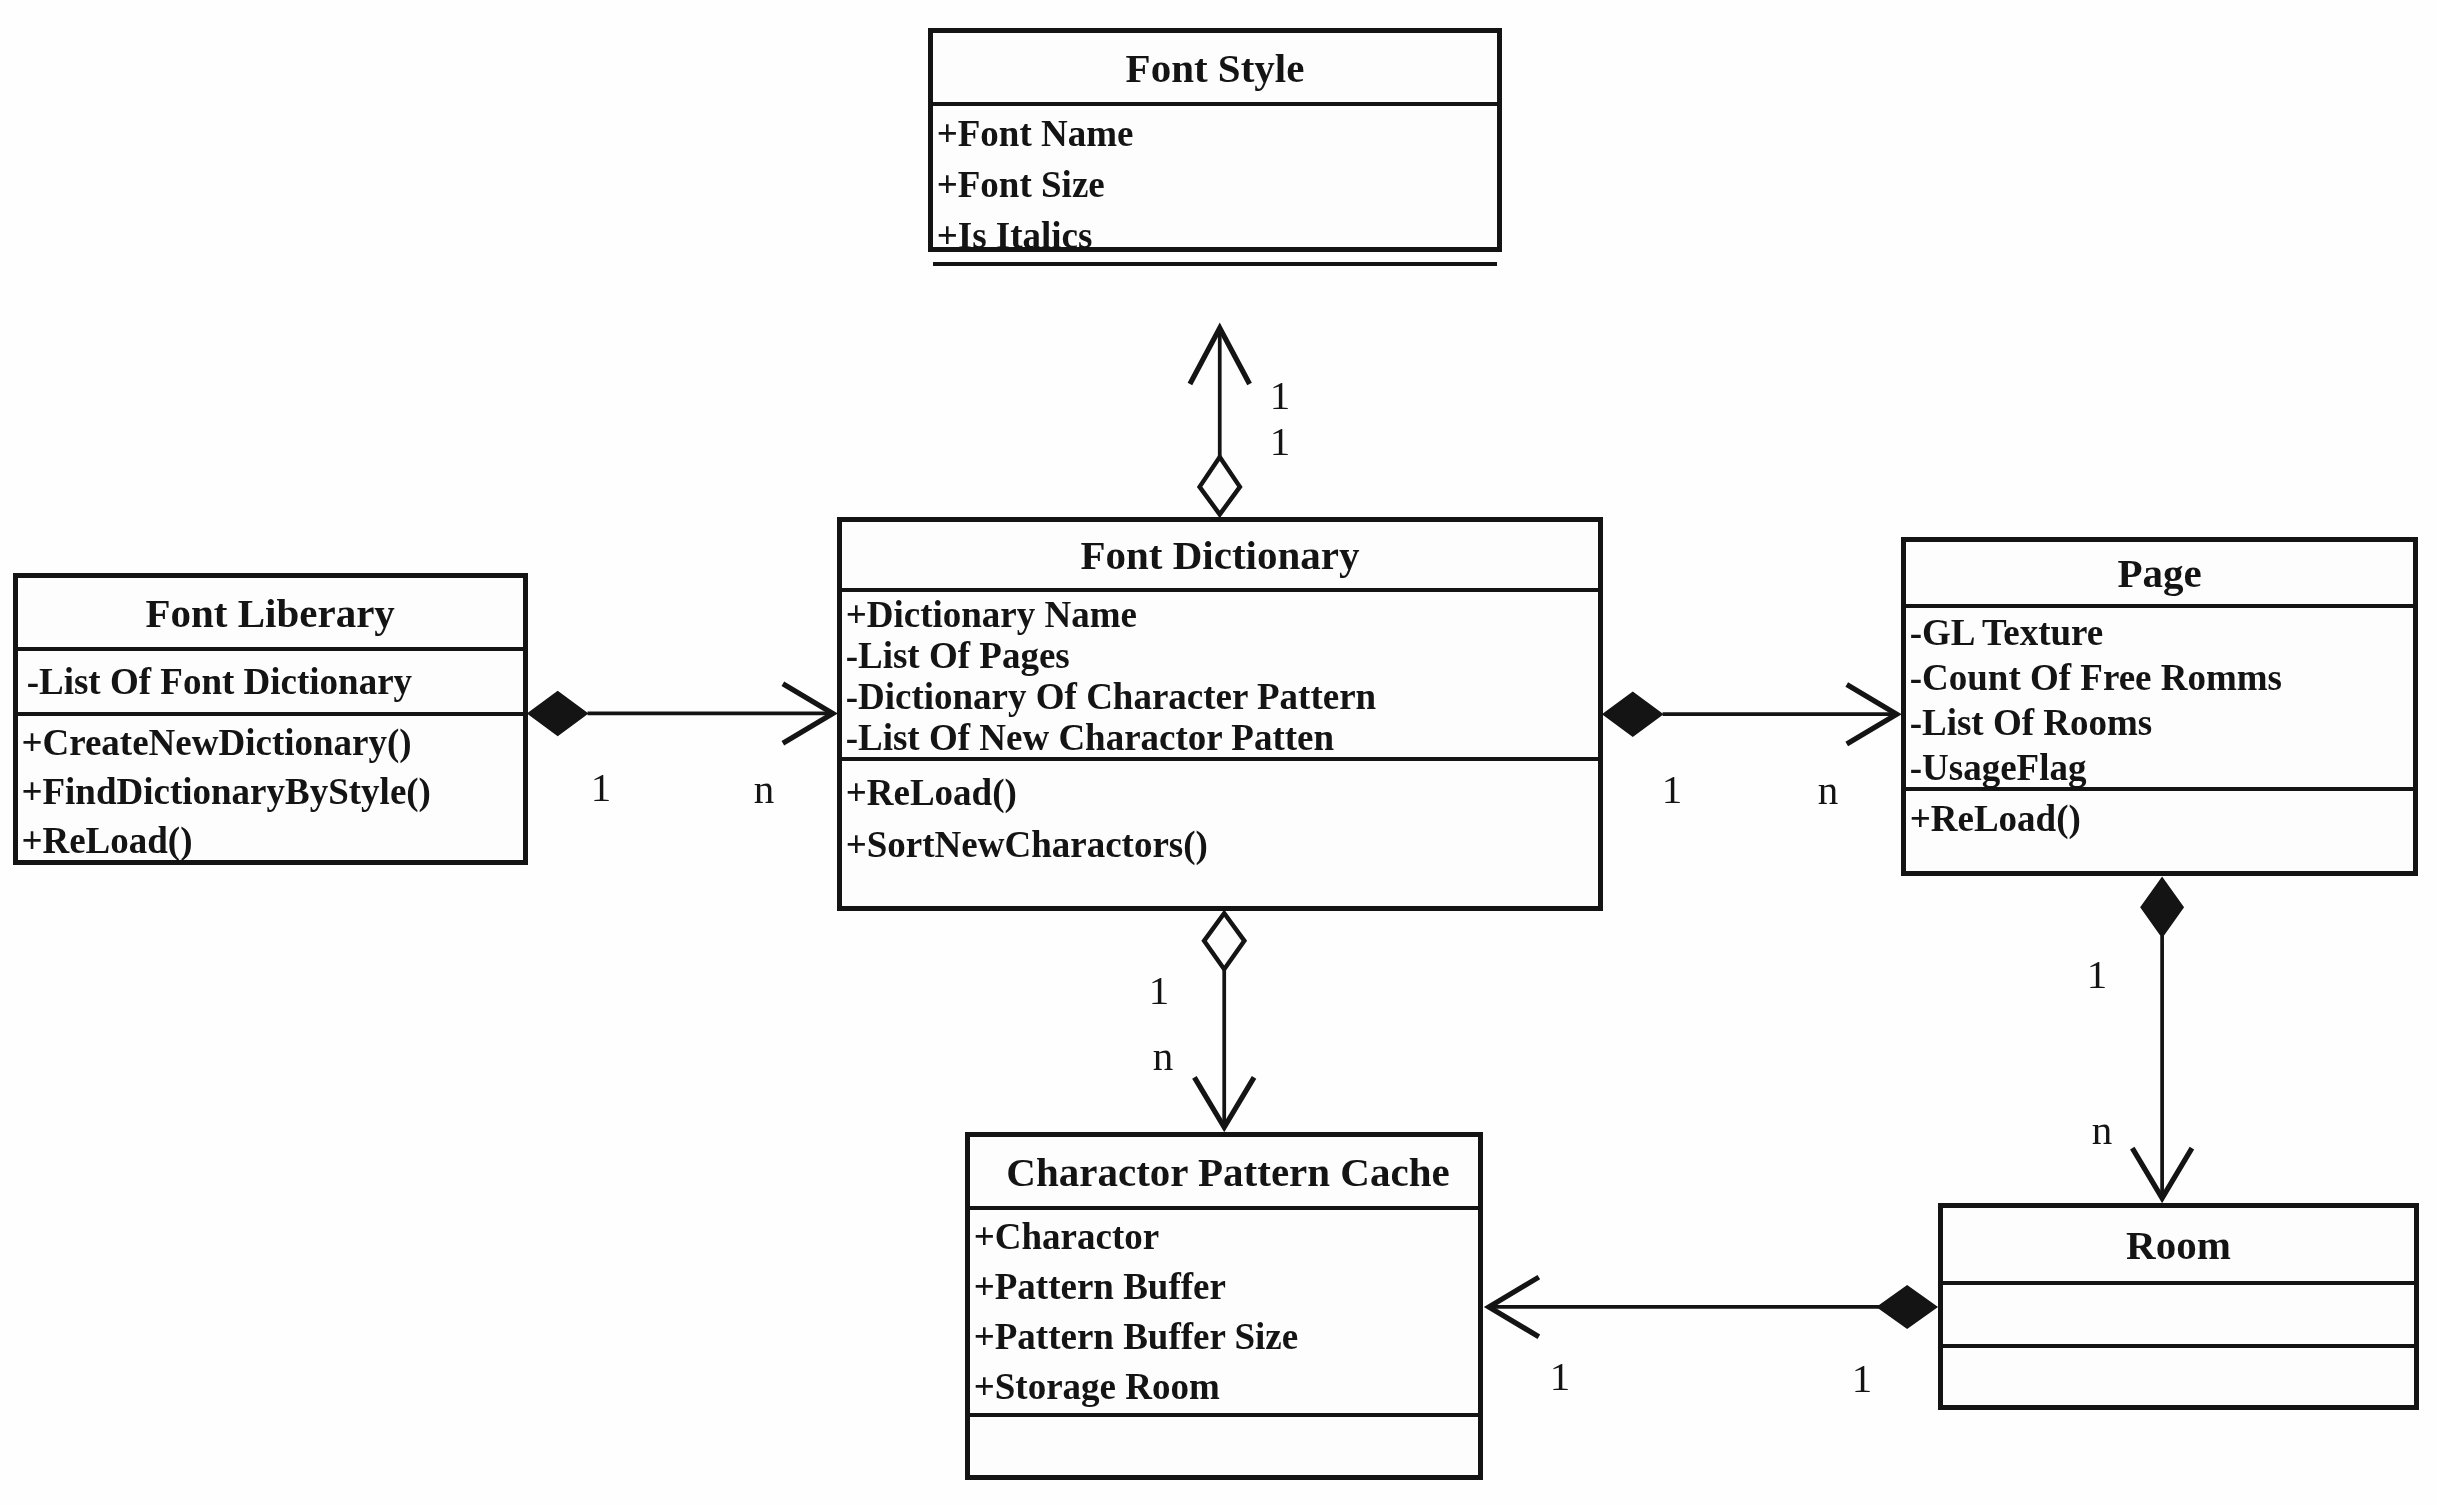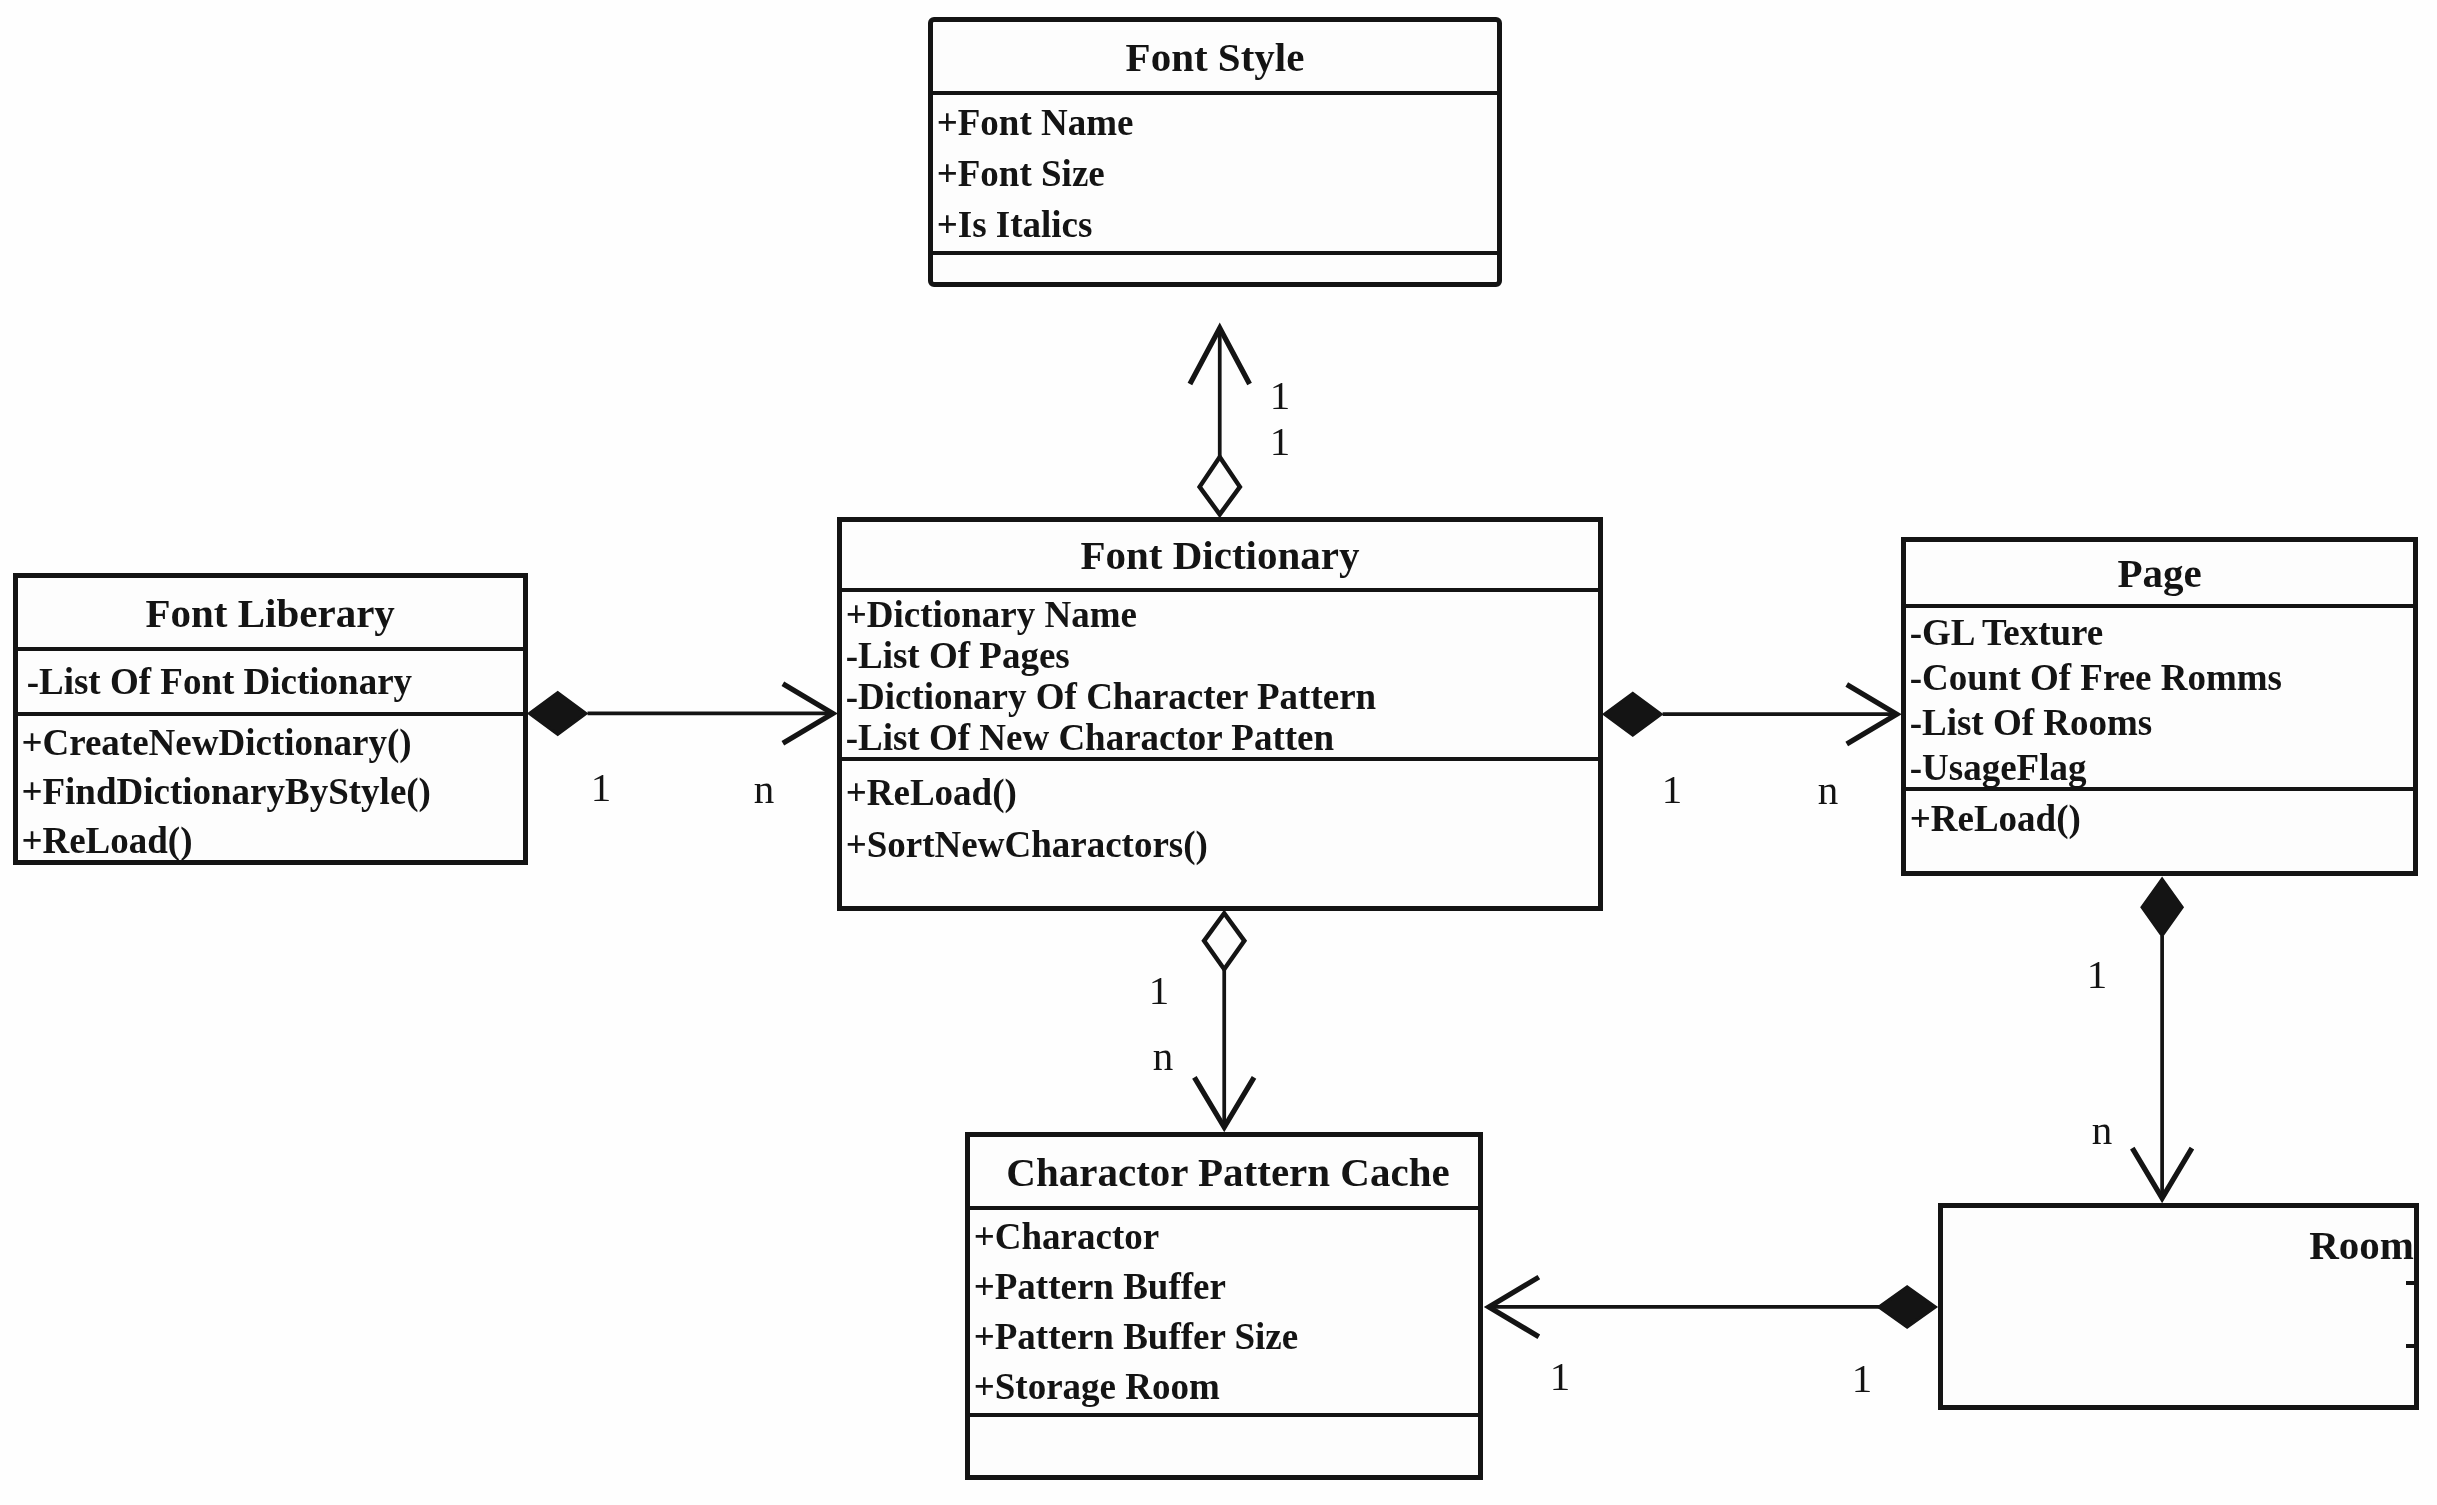--- a/index.html
+++ b/index.html
@@ -86,21 +86,21 @@
       <path class="head" d="M2860,1540 L2900,1607 L2940,1540"></path>
     </g>
 
     <g>
       <line class="wire" x1="2522" y1="1753" x2="1998" y2="1753"></line>
       <path class="diamond-filled" d="M2596,1753 L2558,1726 L2520,1753 L2558,1780 Z"></path>
       <path class="head" d="M2064,1713 L1997,1753 L2064,1793"></path>
     </g>
   </svg>
 
-  <div class="uml-box" style="left:928px;top:17px;width:574px;height:270px;border-radius:6px;">
+  <div class="uml-box" style="left:928px;top:28px;width:574px;height:224px;">
     <div class="uml-title" style="height:69px;">Font Style</div>
     <div class="uml-sec" style="height:160px;line-height:51px;">
       <div class="member">+Font Name</div>
       <div class="member">+Font Size</div>
       <div class="member">+Is Italics</div>
     </div>
     <div class="uml-sec grow"></div>
   </div>
 
   <div class="uml-box" style="left:12.7px;top:561px;width:515px;height:292px;margin-top:12px;">
@@ -146,21 +146,21 @@
     <div class="uml-title" style="height:69px;margin-left:8px;">Charactor Pattern Cache</div>
     <div class="uml-sec" style="height:207px;line-height:50px;">
       <div class="member">+Charactor</div>
       <div class="member">+Pattern Buffer</div>
       <div class="member">+Pattern Buffer Size</div>
       <div class="member">+Storage Room</div>
     </div>
     <div class="uml-sec grow"></div>
   </div>
 
-  <div class="uml-box" style="left:1938px;top:1203px;width:481px;height:207px;align-items:flex-end;">
+  <div class="uml-box" style="left:1938px;top:1203px;width:481px;height:207px;">
     <div class="uml-title" style="height:73px;">Room</div>
     <div class="uml-sec" style="height:63px;"></div>
     <div class="uml-sec grow"></div>
   </div>
 
   <div class="mult" style="left:1280px;top:395px;">1</div>
   <div class="mult" style="left:1280px;top:441px;">1</div>
 
   <div class="mult" style="left:601px;top:787px;">1</div>
   <div class="mult" style="left:764px;top:789px;">n</div>

